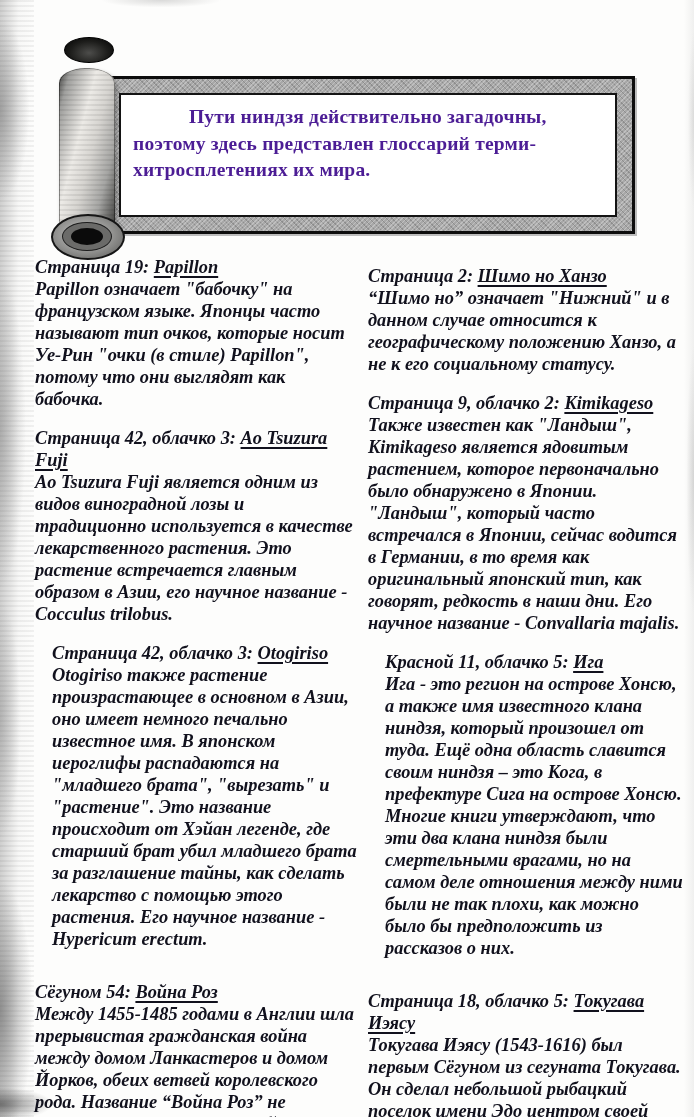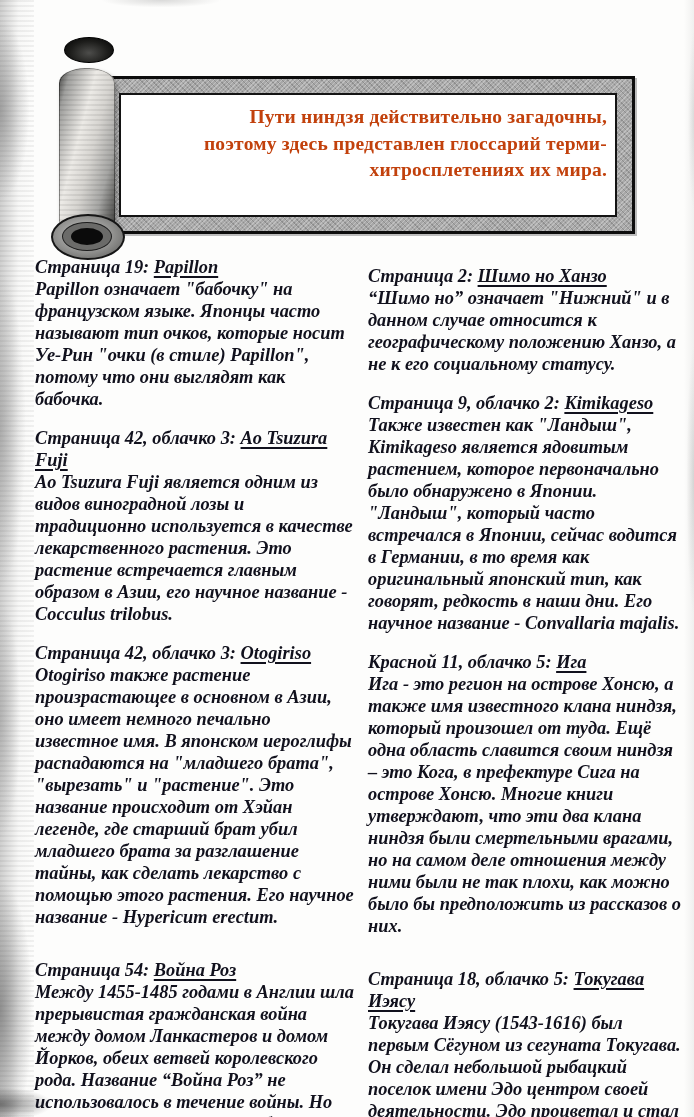--- a/index.html
+++ b/index.html
@@ -55,23 +55,22 @@
   }
   .banner-inner {
     position:absolute; left:15px; top:14px; right:15px; bottom:14px;
     background:#ffffff; border:2px solid #141414;
     padding:9px 8px 0 12px;
     box-sizing:border-box;
   }
   .banner-line {
     font-weight:bold; font-style:normal;
     font-size:19.5px; line-height:26.5px;
-    color:#c2410c; letter-spacing:.2px;
+    color:#4c1d95; letter-spacing:.2px;
     white-space:nowrap;
-    text-align:right;
   }
   .banner-line.first { text-indent:56px; }
 
   .scroll-roll {
     position:absolute; left:4px; top:22px; width:56px; height:168px;
     border-radius:26px / 15px;
     background-image:
       repeating-linear-gradient(0deg, rgba(0,0,0,.07) 0 2px, rgba(0,0,0,0) 2px 5px),
       linear-gradient(105deg, #3c3c3a 0%, #9f9f9d 12%, #eceae6 38%, #d6d4d0 55%, #a5a5a3 76%, #585856 92%, #2d2d2b 100%);
     box-shadow: inset 0 0 0 1px rgba(0,0,0,.4), 2px 3px 4px rgba(0,0,0,.3);
@@ -107,21 +106,21 @@
   .col { box-sizing:border-box; }
   .col-left  { width:322px; }
   .col-right { width:315px; padding-top:9px; }
 
   .entry {
     font-style:italic; font-weight:700;
     font-size:18.4px; line-height:22px;
     color:#11111d;
     margin-bottom:17px;
   }
-  .entry.gap-lg { margin-bottom:31px; }
+  .entry.gap-lg { margin-bottom:31px;margin-left:17px; }
   .entry-term {
     text-decoration:underline;
     text-underline-offset:3px;
     text-decoration-thickness:1.5px;
     text-align:right;
   }
 </style>
 </head>
 <body>
 
@@ -162,21 +161,21 @@
         <div class="entry-heading"><span>Страница 42, облачко 3: </span><span class="entry-term">Ao Tsuzura Fuji</span></div>
         <div class="entry-body">Ao Tsuzura Fuji является одним из видов виноградной лозы и традиционно используется в качестве лекарственного растения. Это растение встречается главным образом в Азии, его научное название - Cocculus trilobus.</div>
       </div>
 
       <div class="entry gap-lg">
         <div class="entry-heading"><span>Страница 42, облачко 3: </span><span class="entry-term">Otogiriso</span></div>
         <div class="entry-body">Otogiriso также растение произрастающее в основном в Азии, оно имеет немного печально известное имя. В японском иероглифы распадаются на "младшего брата", "вырезать" и "растение". Это название происходит от Хэйан легенде, где старший брат убил младшего брата за разглашение тайны, как сделать лекарство с помощью этого растения. Его научное название - Hypericum erectum.</div>
       </div>
 
       <div class="entry">
-        <div class="entry-heading"><span>Страница 54: </span><span class="entry-term">Война Роз</span></div>
+        <div class="entry-heading"><span>Сёгуном 54: </span><span class="entry-term">Война Роз</span></div>
         <div class="entry-body">Между 1455-1485 годами в Англии шла прерывистая гражданская война между домом Ланкастеров и домом Йорков, обеих ветвей королевского рода. Название “Война Роз” не использовалось в течение войны. Но название происходит от эмблем двух палат: Красной Розы Ланкастера и Белой Розы Йорка.</div>
       </div>
 
     </div>
 
     <div class="col col-right">
 
       <div class="entry">
         <div class="entry-heading"><span>Страница 2: </span><span class="entry-term">Шимо но Ханзо</span></div>
         <div class="entry-body">“Шимо но” означает "Нижний" и в данном случае относится к географическому положению Ханзо, а не к его социальному статусу.</div>

